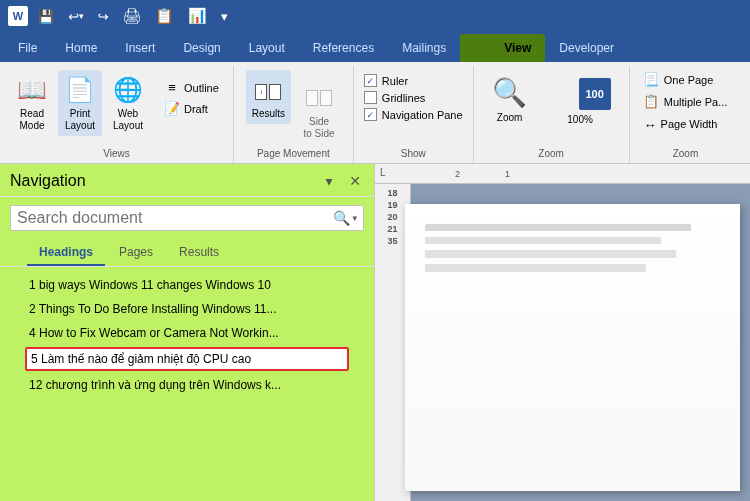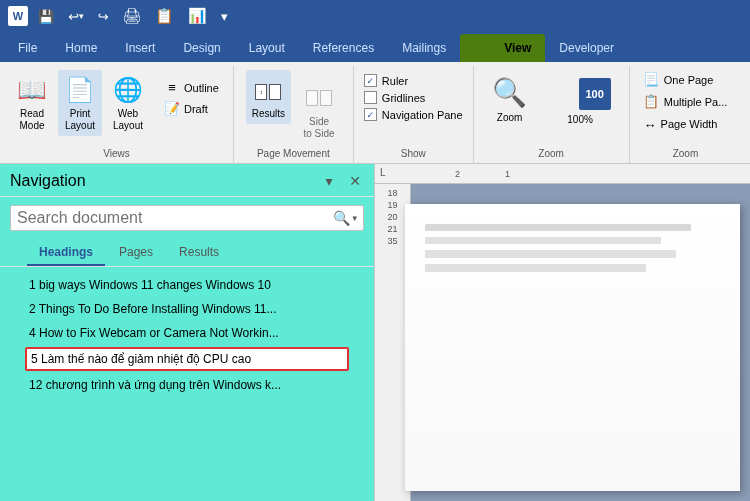--- a/index.html
+++ b/index.html
@@ -136,21 +136,21 @@
     }
 
     
     .main-area {
       display: flex;
       height: calc(501px - 32px - 30px - 95px);
       flex: 1;
     }
     .nav-panel {
       width: 375px;
-      background: #5eead4;
+      background: #bef264;
       border-right: 1px solid #c8c8c8;
       display: flex;
       flex-direction: column;
     }
     .nav-header {
       display: flex;
       align-items: center;
       justify-content: space-between;
       padding: 8px 10px 6px 10px;
       border-bottom: 1px solid #e0e0e0;
@@ -252,20 +252,21 @@
       top: 20px;
       width: 36px;
       background: #f0f0f0;
       border-right: 1px solid #c0c0c0;
       bottom: 0;
       display: flex;
       flex-direction: column;
       align-items: center;
       padding-top: 4px;
       gap: 2px;
+      font-weight: bold;
     }
     .ruler-v-mark {
       font-size: 9px;
       color: #555;
     }
     .doc-page {
       position: absolute;
       top: 40px;
       left: 30px;
       right: 10px;

